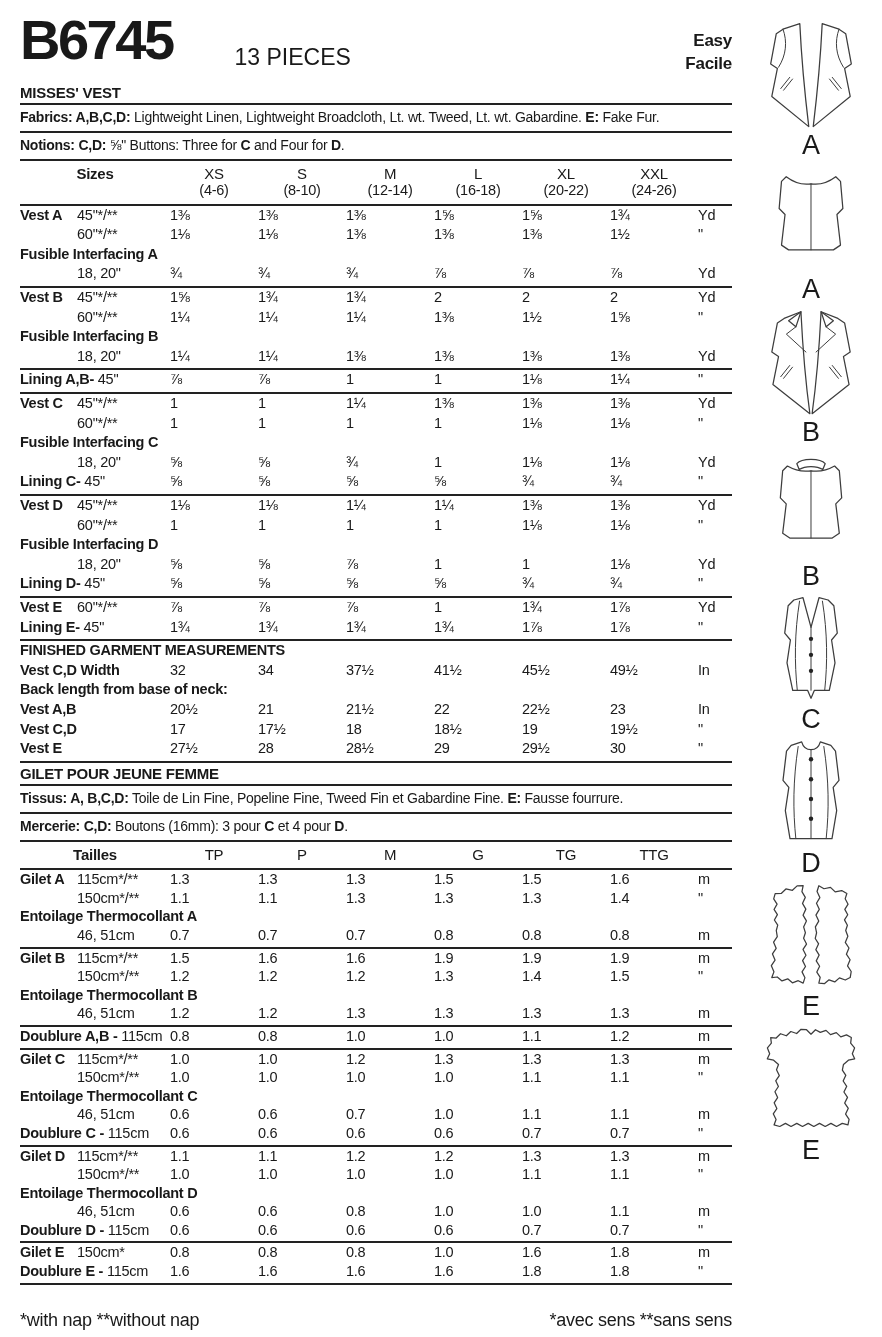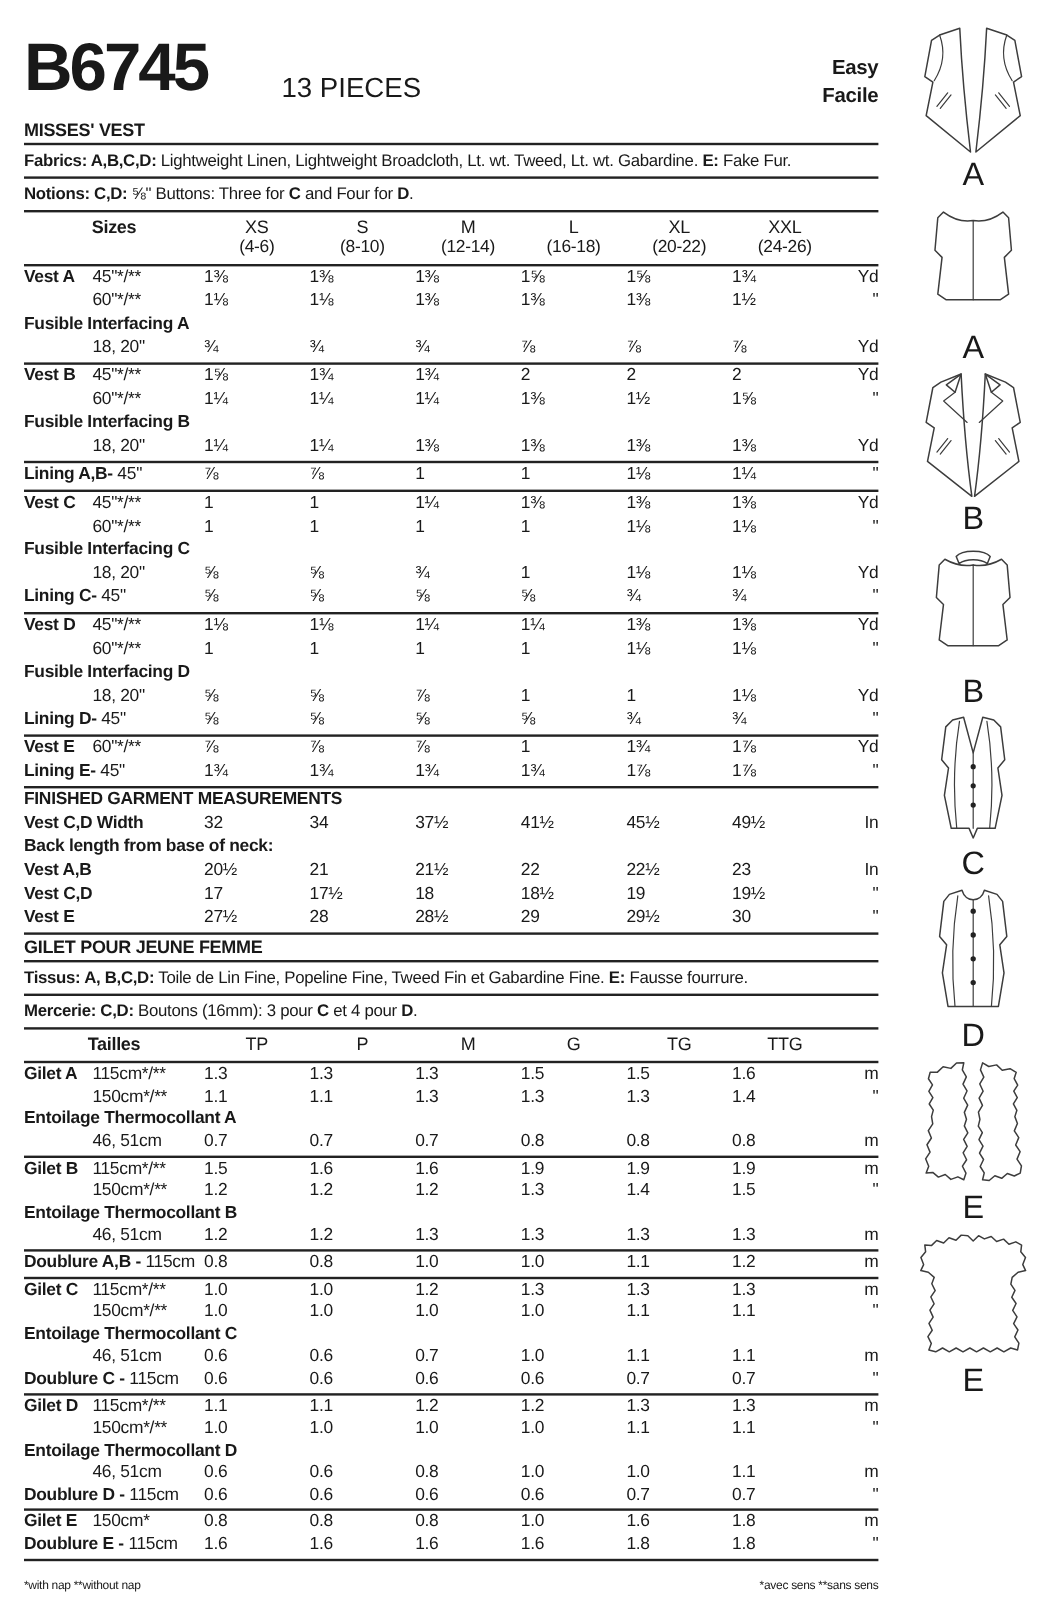--- a/index.html
+++ b/index.html
@@ -2,21 +2,21 @@
 <html><head>
 <meta charset="utf-8">
 <style>
   * { margin:0; padding:0; box-sizing:border-box; }
   html,body { background:#fff; }
   body {
     width:882px; height:1337px; position:relative; overflow:hidden;
     color:#191919; font-family:"Liberation Sans", sans-serif;
     font-weight:700; letter-spacing:-0.25px;
   }
-  .main { position:absolute; left:20px; top:28px; width:712px; }
+  .main { position:absolute; left:20px; top:12px; width:712px; }
 
   
   .masthead { display:flex; align-items:flex-start; height:70px; }
   .pattern-number { font-size:56px; line-height:1; letter-spacing:-2.5px; }
   .pieces { font-size:23px; font-weight:400; letter-spacing:0; margin-left:62px; margin-top:32px; }
   .difficulty { margin-left:auto; text-align:right; font-size:17px; line-height:1.35; margin-top:18px; }
 
   .doc-title { font-size:15px; margin-top:2px; line-height:1.2; }
   .rule { border-top:2px solid #222; margin:1px 0; }
   .textline { font-size:14px; line-height:1.35; padding:2px 0 3px; white-space:nowrap; }
@@ -33,23 +33,23 @@
   .fr .trow { height:18.6px; }
   .hdr-row { padding:3px 0 4px;text-align:center; }
   .hdr-row .size-name { font-size:15px; }
   .hdr-row .size-range { font-size:14.5px; font-weight:400; }
   .lc { white-space:nowrap; }
   .lb { display:inline-block; min-width:57px; }
   .ki .lb { min-width:0; }
   .ls { font-weight:400; }
   .kh .lc { grid-column:1 / -1; }
   .vc { font-weight:400; }
-  .uc { text-align:right; font-weight:400; }
-
-  .footnotes { display:flex; justify-content:space-between; font-size:10px; font-weight:400; padding-top:14px; }
+  .uc { font-weight:400; }
+
+  .footnotes { display:flex; justify-content:space-between; font-size:18px; font-weight:400; padding-top:24px; }
 
   
   .figs { position:absolute; left:744px; top:16px; width:134px; }
   .fig { height:143.5px; display:flex; flex-direction:column; align-items:center; justify-content:flex-end; }
   .fig svg { width:118px; height:112px; display:block; }
   .figlabel { font-size:27px; font-weight:400; letter-spacing:0; line-height:1.05; margin-top:1px; }
   .fig path, .fig circle { vector-effect:non-scaling-stroke; }
   .ol { fill:#fff; stroke:#3d3d3d; stroke-width:1.25; stroke-linejoin:round; }
   .dl { fill:none; stroke:#3d3d3d; stroke-width:1; stroke-linejoin:round; stroke-linecap:round; }
   .bt { fill:#222; stroke:none; }

